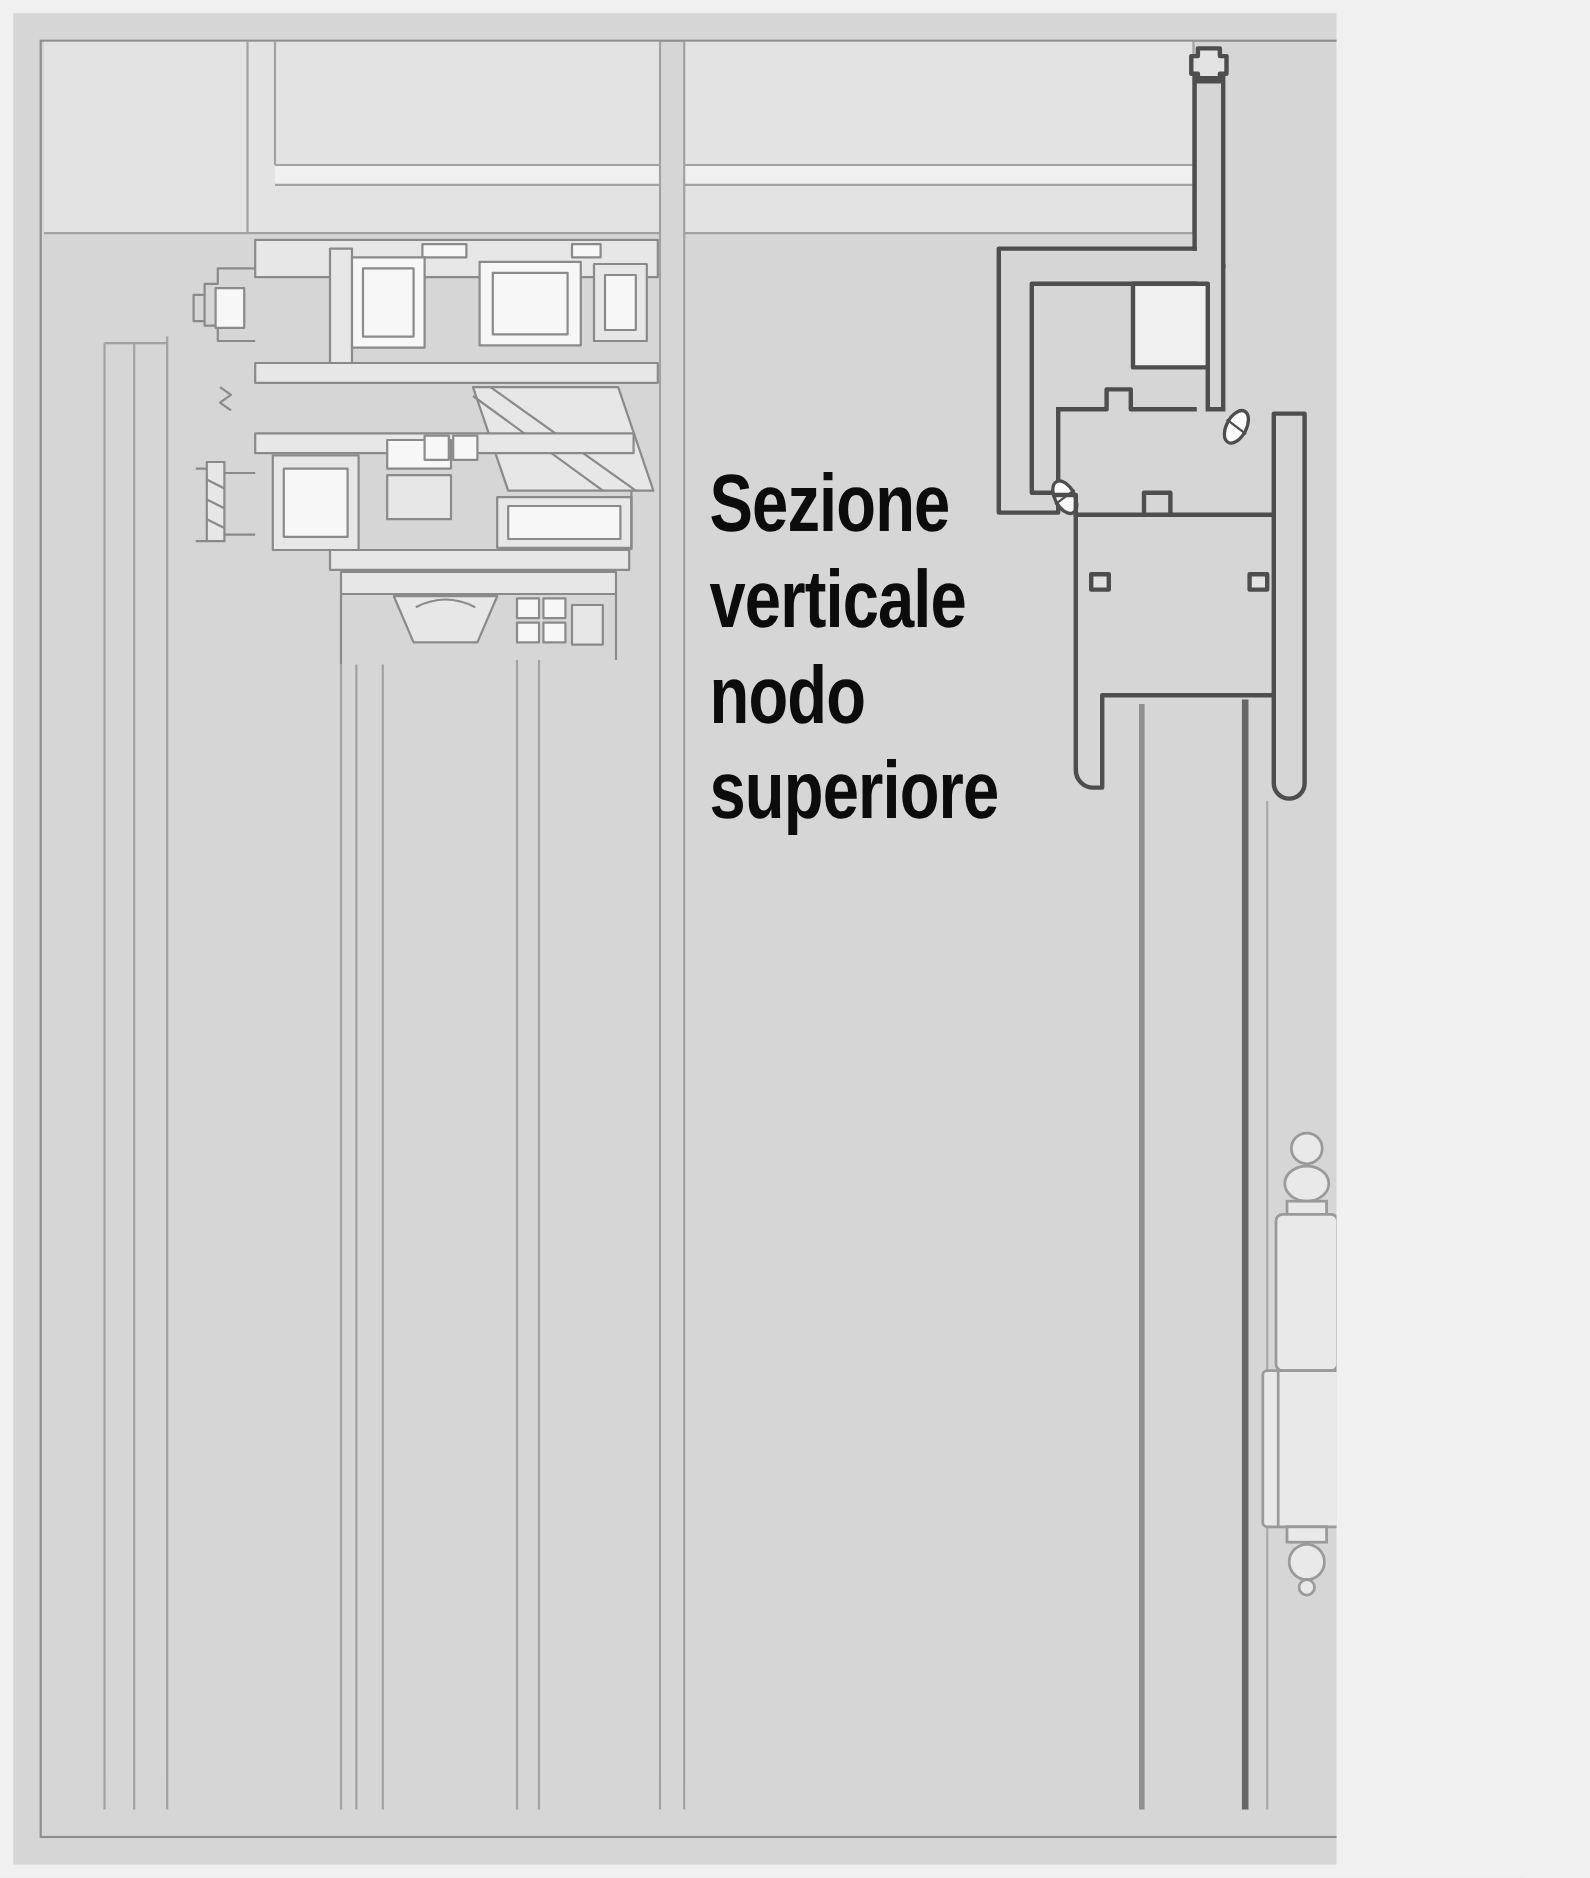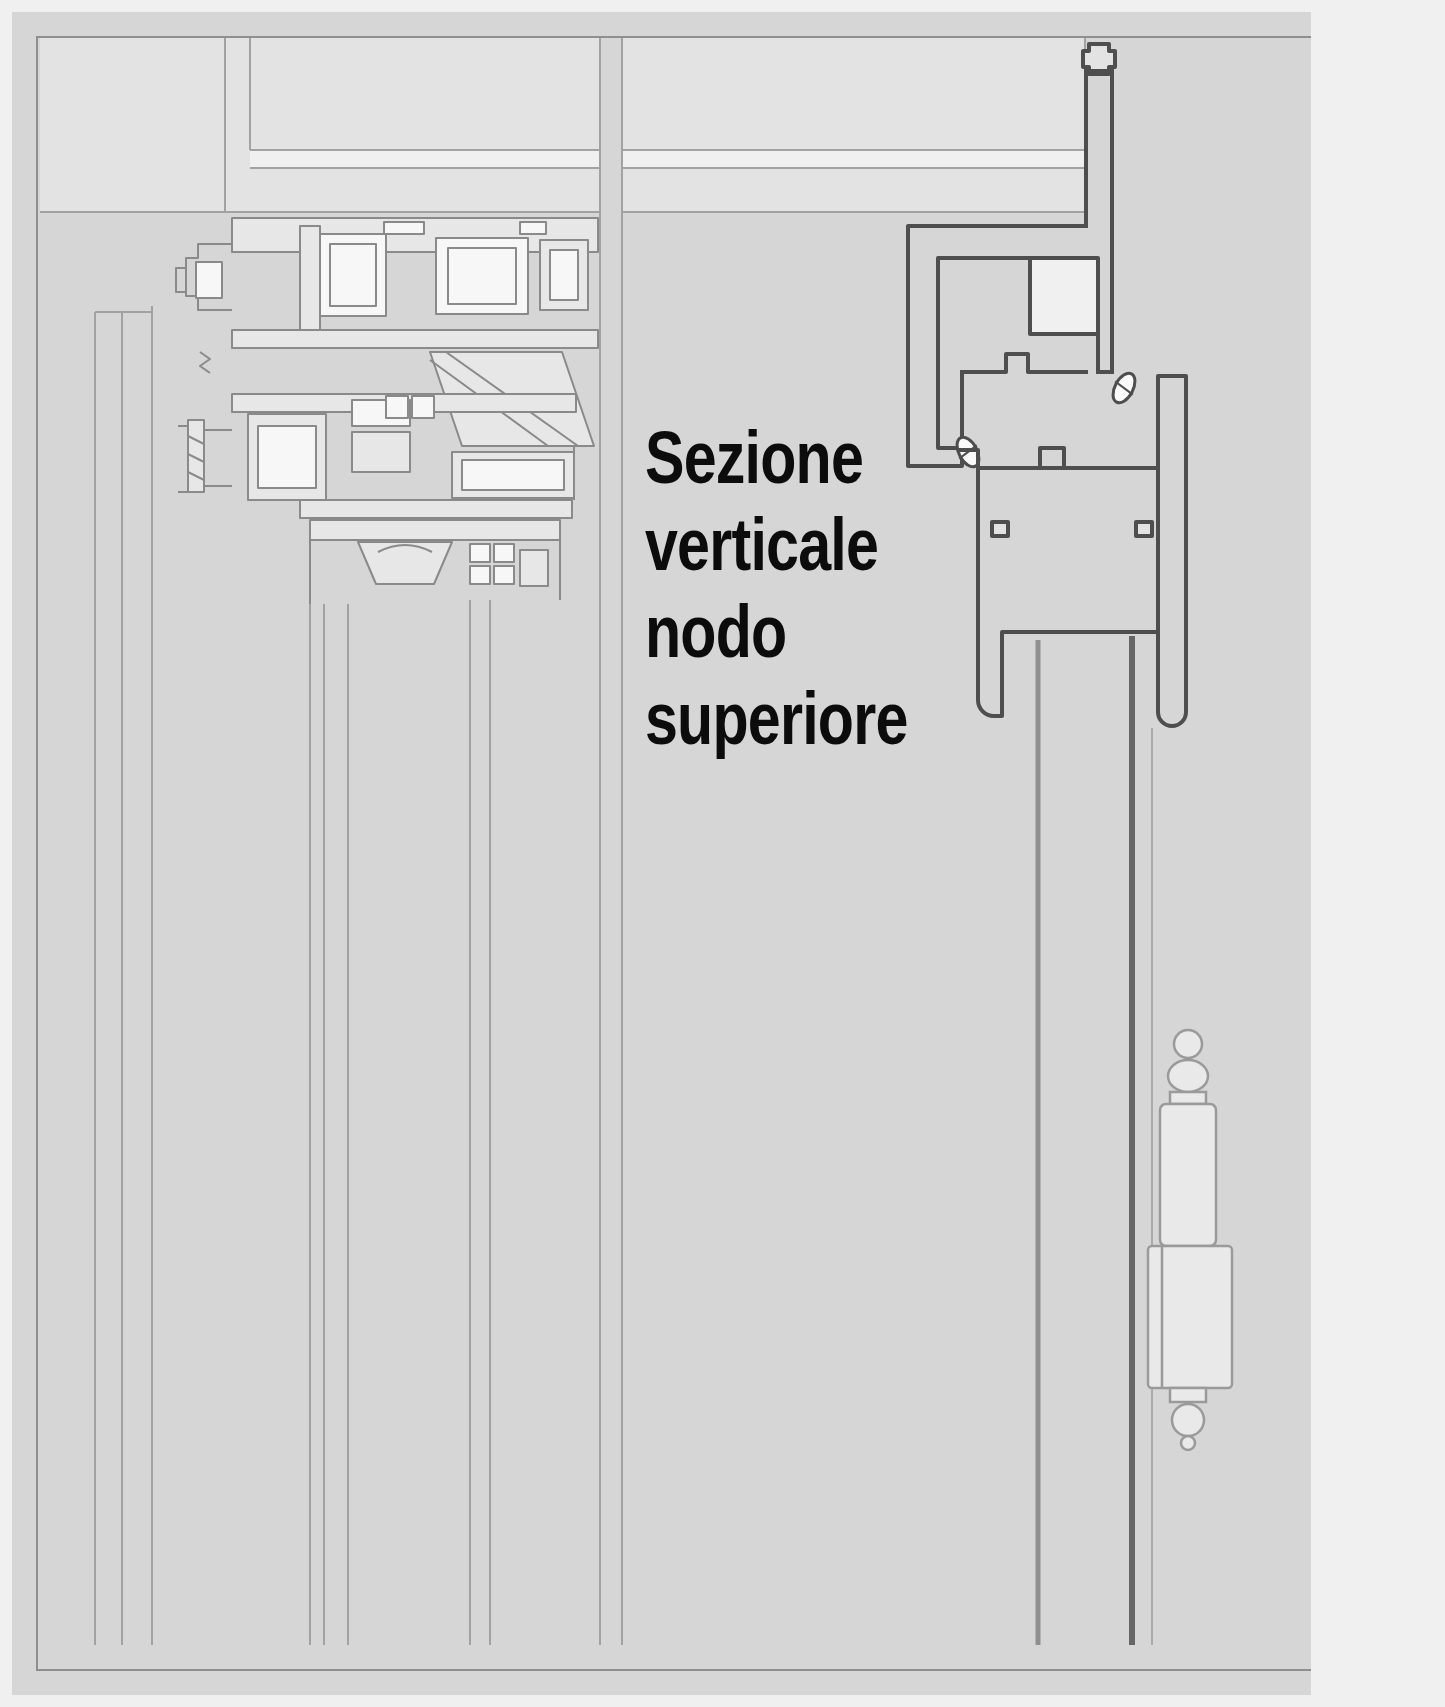--- a/index.html
+++ b/index.html
@@ -1,18 +1,18 @@
 <!DOCTYPE html>
 <html><head>
 <meta charset="utf-8">
 <style>
   html,body{margin:0;padding:0;background:#f0f0f0;}
   .canvas{
     position:relative;
-    width:1311px;height:1707px;
+    width:1215px;height:1707px;
     background:#f0f0f0;
     overflow:hidden;
     font-family:"Liberation Sans", sans-serif;
   }
   .drawing-svg{position:absolute;left:0;top:0;width:1445px;height:1707px;display:block;}
   .caption{
     position:absolute;
     left:645px;top:414px;
     color:#0c0c0c;
     font-weight:700;

